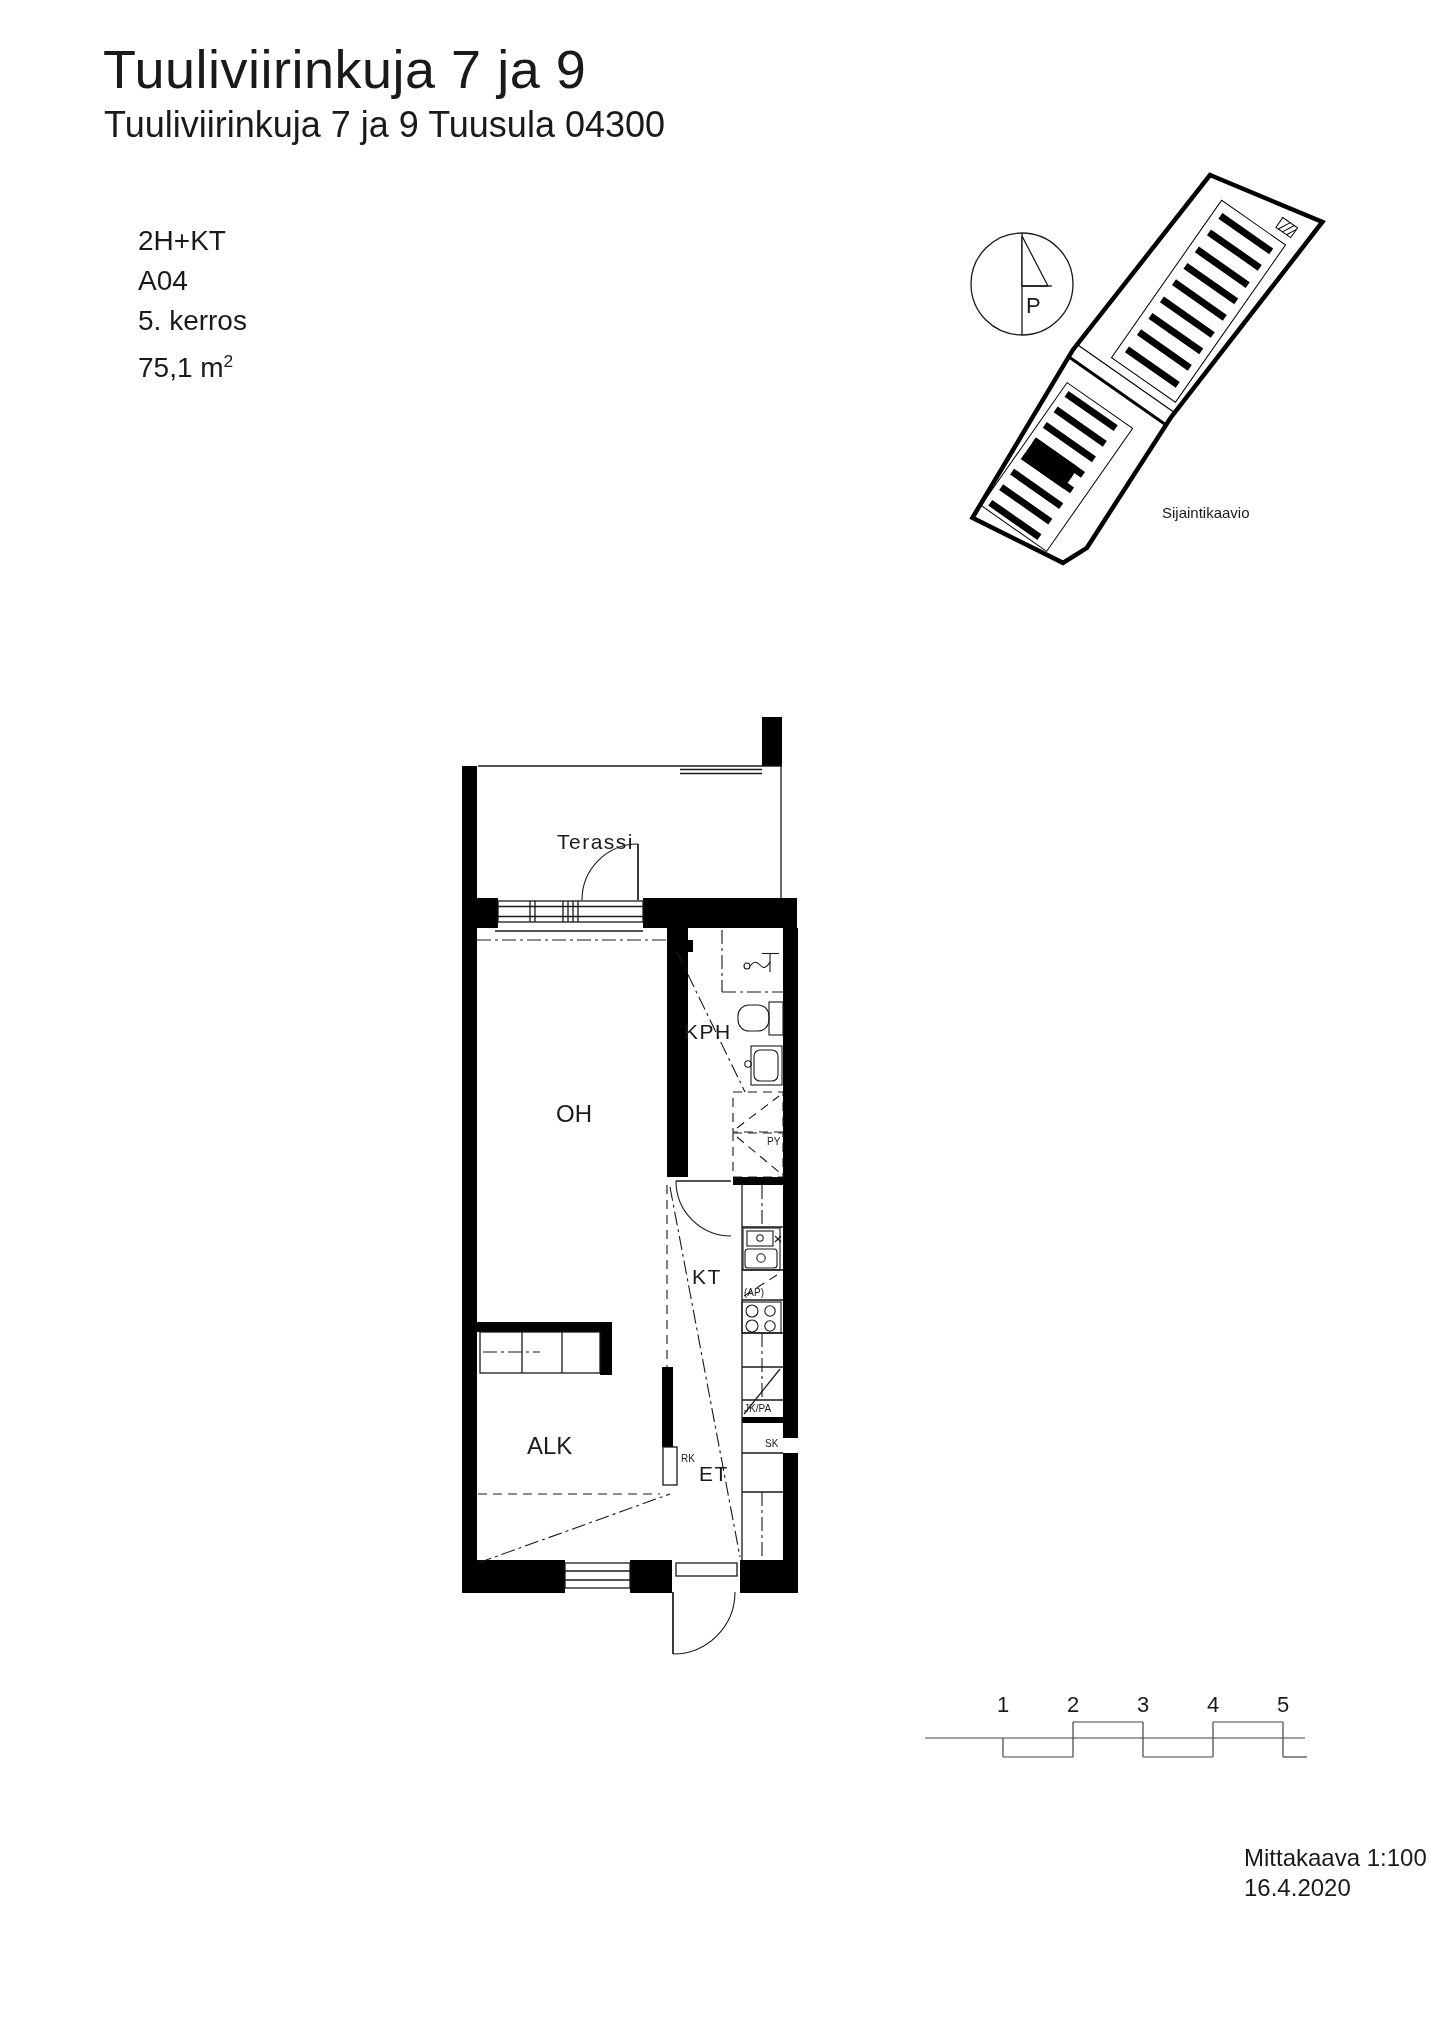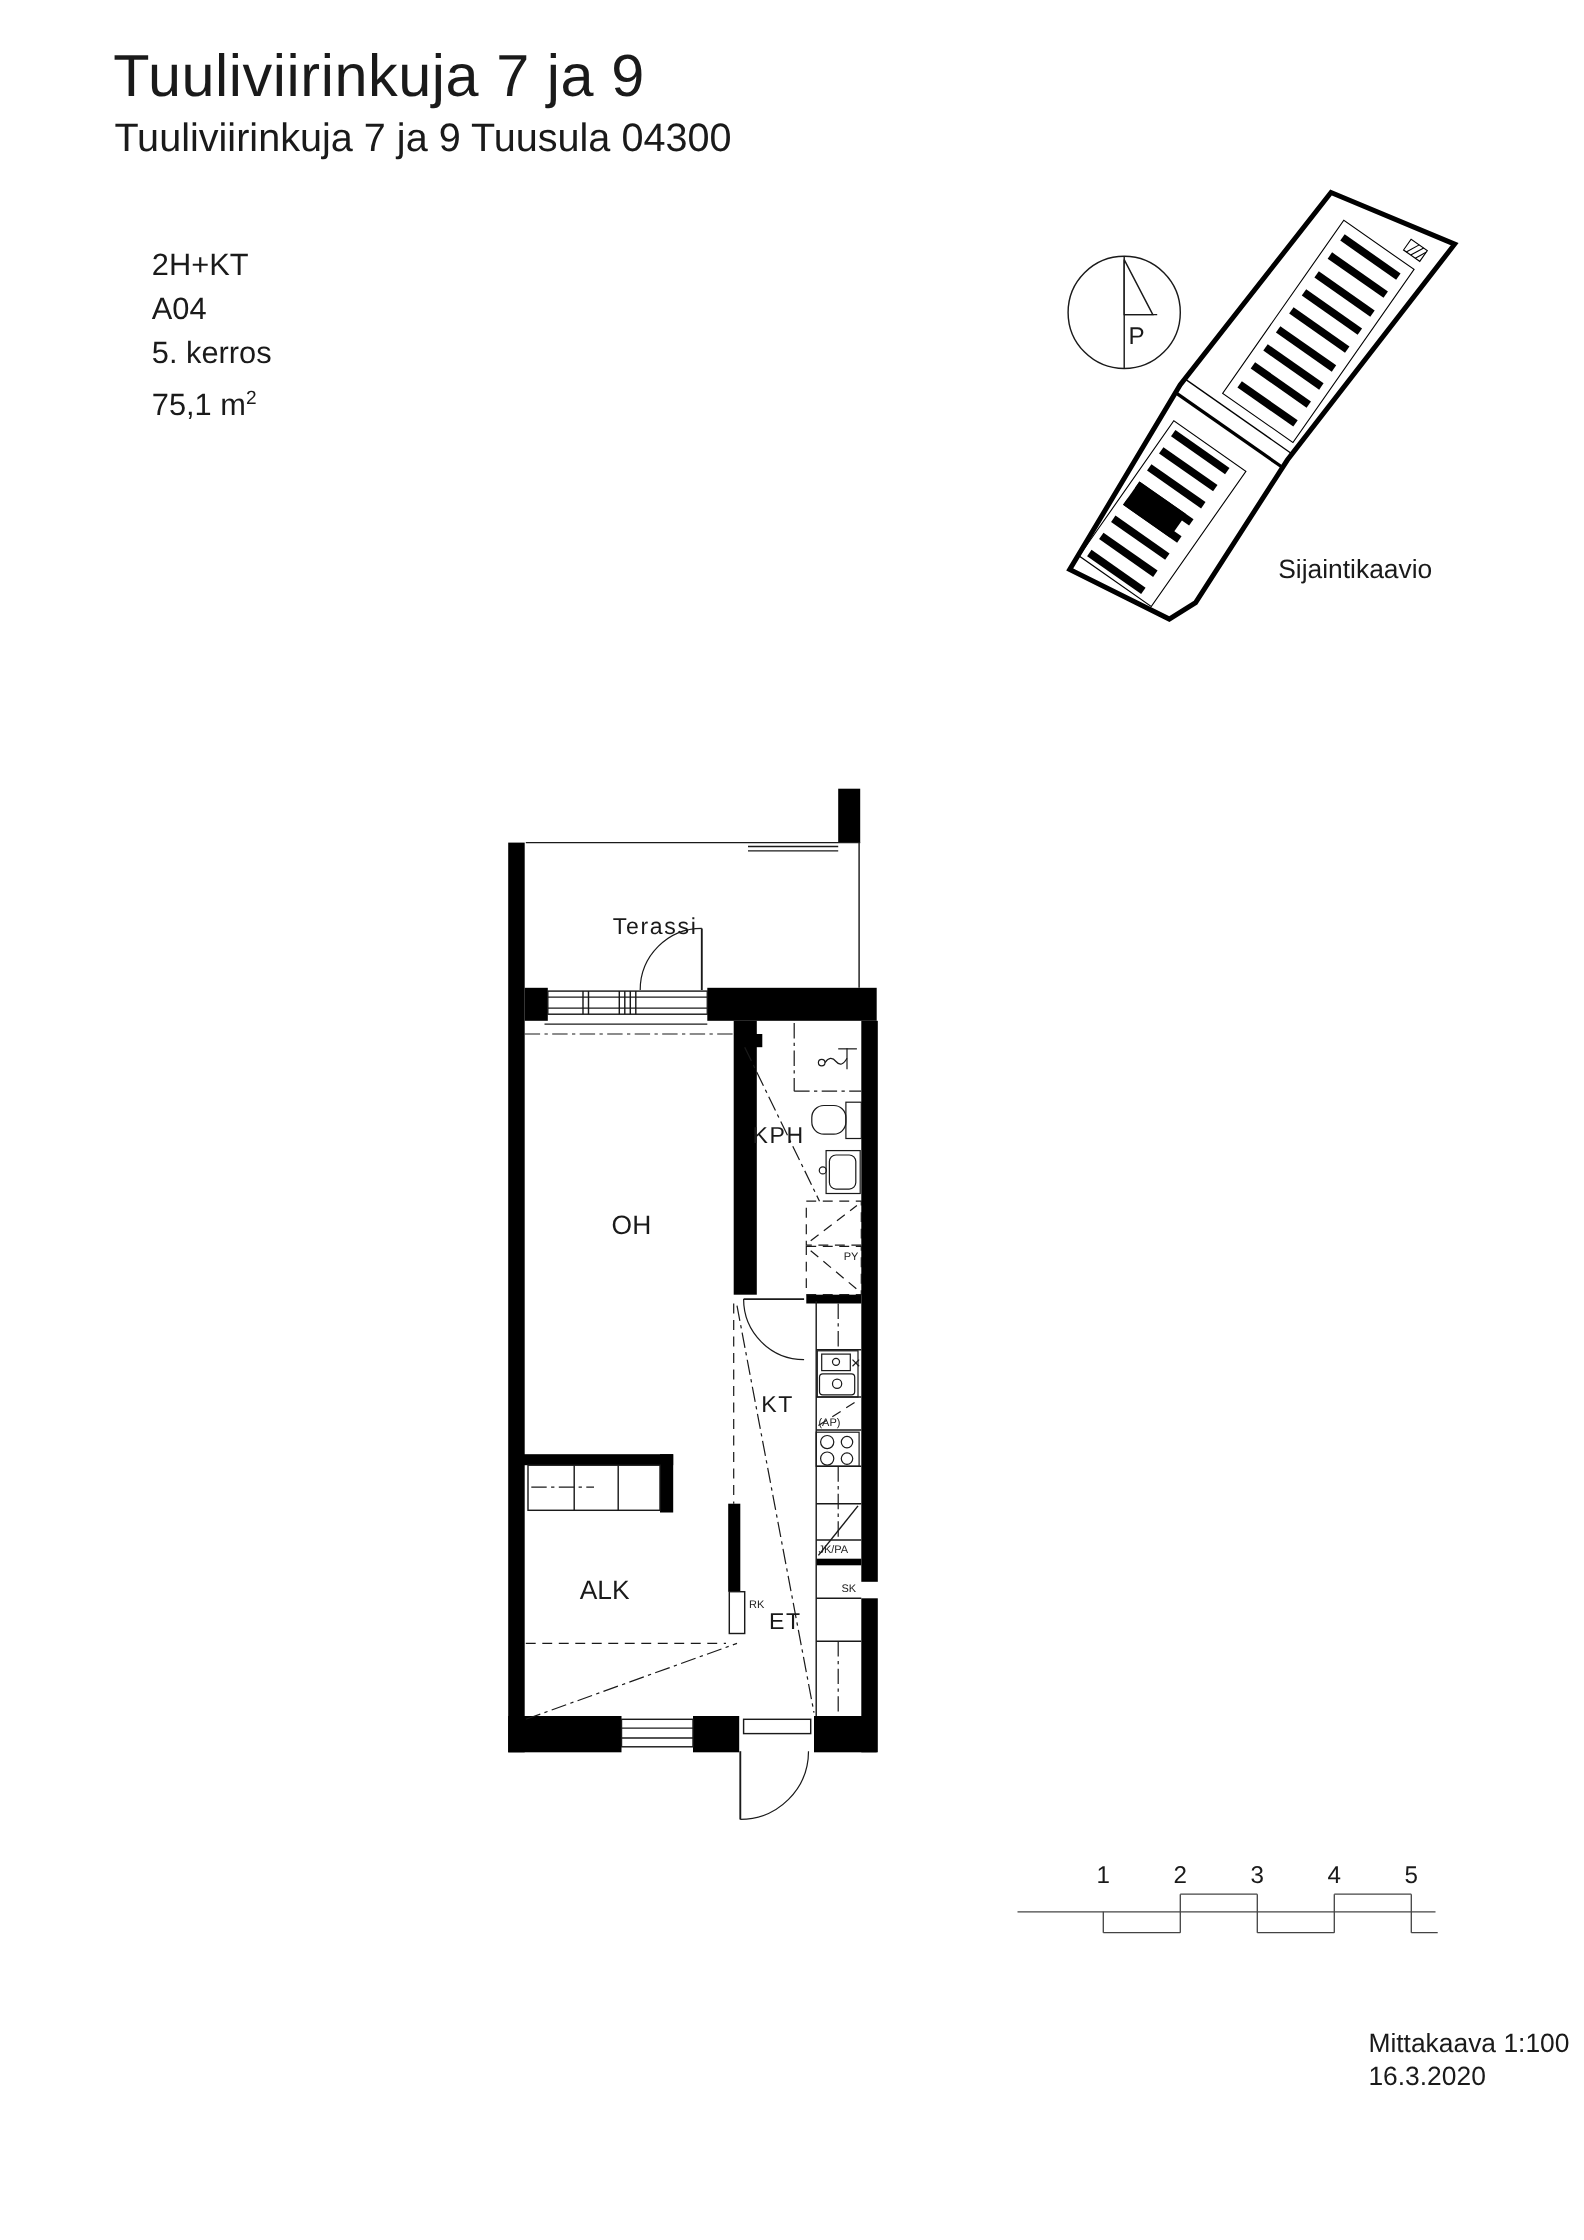--- a/index.html
+++ b/index.html
@@ -5,21 +5,21 @@
   html,body{margin:0;padding:0;}
   body{
     width:1440px;height:2036px;position:relative;background:#ffffff;
     font-family:"Liberation Sans", sans-serif;color:#1a1a1a;overflow:hidden;
   }
   .abs{position:absolute;}
   .title{left:103px;top:38px;font-size:54px;font-weight:400;letter-spacing:0.5px;}
   .subtitle{left:104px;top:104px;font-size:36px;font-weight:400;}
   .infoblock{left:105px;top:221px;font-size:28px;line-height:40px;margin-left:33px;}
   .infoblock sup{font-size:0.62em;}
-  .sitecaption{left:1162px;top:504px;font-size:24px;}
+  .sitecaption{left:1162px;top:504px;font-size:15px;}
   .footer{left:1244px;top:1843px;font-size:24px;line-height:30px;}
   svg text{font-family:"Liberation Sans", sans-serif;fill:#1a1a1a;}
   .roomlbl{font-size:24px;}
   .roomlbl-sm{font-size:21px;letter-spacing:1.5px;}
   .tinylbl{font-size:10px;}
 </style>
 </head>
 <body>
 
 <div class="abs title">Tuuliviirinkuja 7 ja 9</div>
@@ -237,14 +237,14 @@
     <text x="1003" y="1712">1</text>
     <text x="1073" y="1712">2</text>
     <text x="1143" y="1712">3</text>
     <text x="1213" y="1712">4</text>
     <text x="1283" y="1712">5</text>
   </g>
 </svg>
 
 <div class="abs footer">
   <div>Mittakaava 1:100</div>
-  <div>16.3.2020</div>
+  <div>16.4.2020</div>
 </div>
 
 </body></html>

